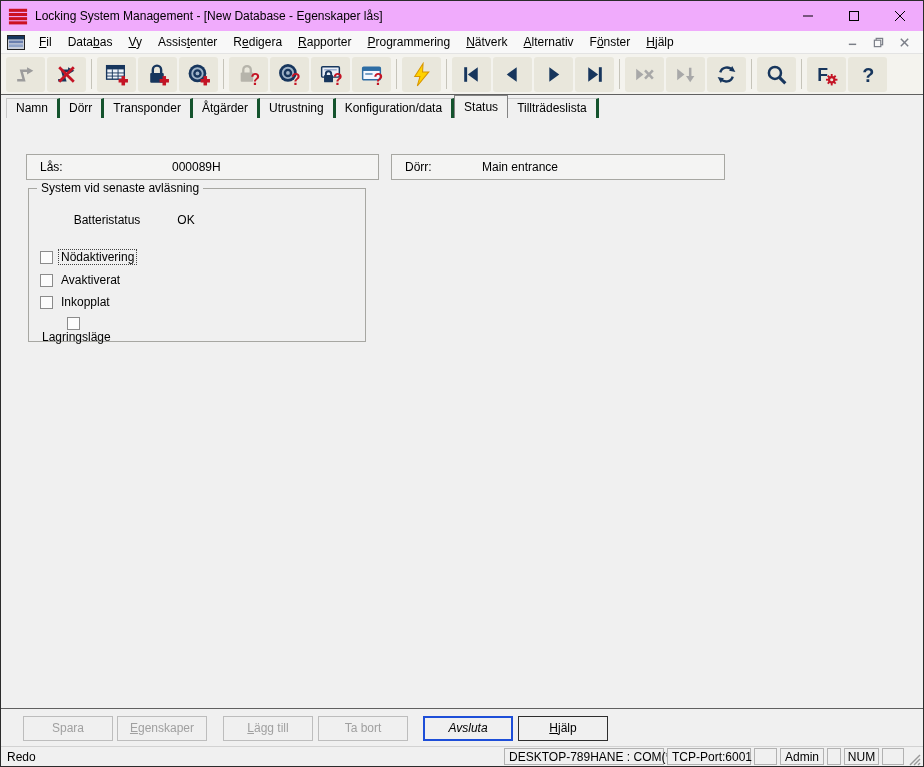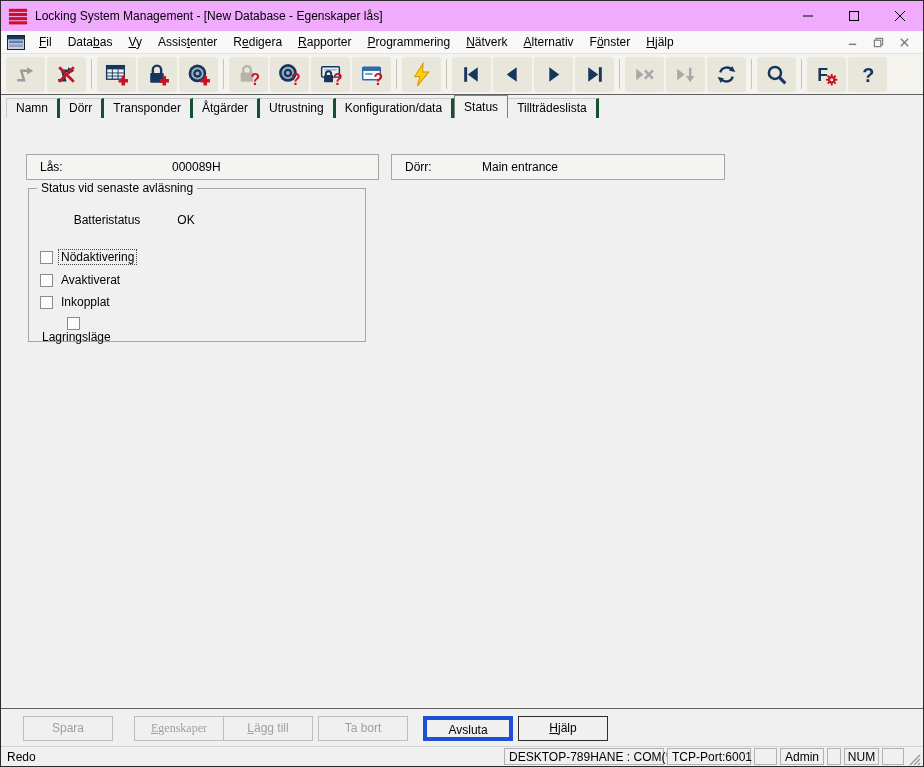--- a/index.html
+++ b/index.html
@@ -106,22 +106,22 @@
     position: relative; height: 38px; background: #f0f0f0;
     border-top: 1px solid #606060; flex: 0 0 auto;
   }
   .fbtn {
     position: absolute; top: 7px; width: 90px; height: 25px;
     background: #f0f0f0; font-size: 12px; text-align: center; line-height: 23px;
     font-family: "Liberation Sans", sans-serif;
   }
   .fbtn.disabled { color: #a0a0a0; border: 1px solid #bdbdbd; }
   .fbtn.enabled  { color: #000;    border: 1px solid #2e2e2e; }
-  .fbtn.default  { border: 4px solid #1d4ed8; line-height: 21px; }
-  #fb0 { left: 22px; } #fb1 { left: 133px; font-family: Liberation Serif, serif; } #fb2 { left: 222px; }
+  .fbtn.default  { border: 2px solid #1d4ed8; line-height: 21px; font-style: italic; }
+  #fb0 { left: 22px; } #fb1 { left: 116px; } #fb2 { left: 222px; }
   #fb3 { left: 317px; } #fb4 { left: 422px; } #fb5 { left: 517px; }
 
   
   .statusbar {
     height: 21px; background: #f0f0f0; border-top: 1px solid #d2d2d2;
     display: flex; align-items: center; font-size: 12px; color: #000;
     padding: 0 2px 0 6px; flex: 1 1 auto;
   }
   .status-msg { flex: 1; }
   .scell {
@@ -379,21 +379,21 @@
     <div class="fieldbox" id="field-las">
       <span class="flabel">Lås:</span>
       <span class="fvalue">000089H</span>
     </div>
     <div class="fieldbox" id="field-dorr">
       <span class="flabel">Dörr:</span>
       <span class="fvalue">Main entrance</span>
     </div>
 
     <div class="groupbox">
-      <span class="legend">Status vid senaste avläsning</span>
+      <span class="legend">System vid senaste avläsning</span>
       <div class="battery-row">
         <span class="blabel">Batteristatus</span>
         <span>OK</span>
       </div>
       <div class="cbrow" id="cb0">
         <span class="box"></span>
         <span class="cblabel focused">Nödaktivering</span>
       </div>
       <div class="cbrow" id="cb1">
         <span class="box"></span>

